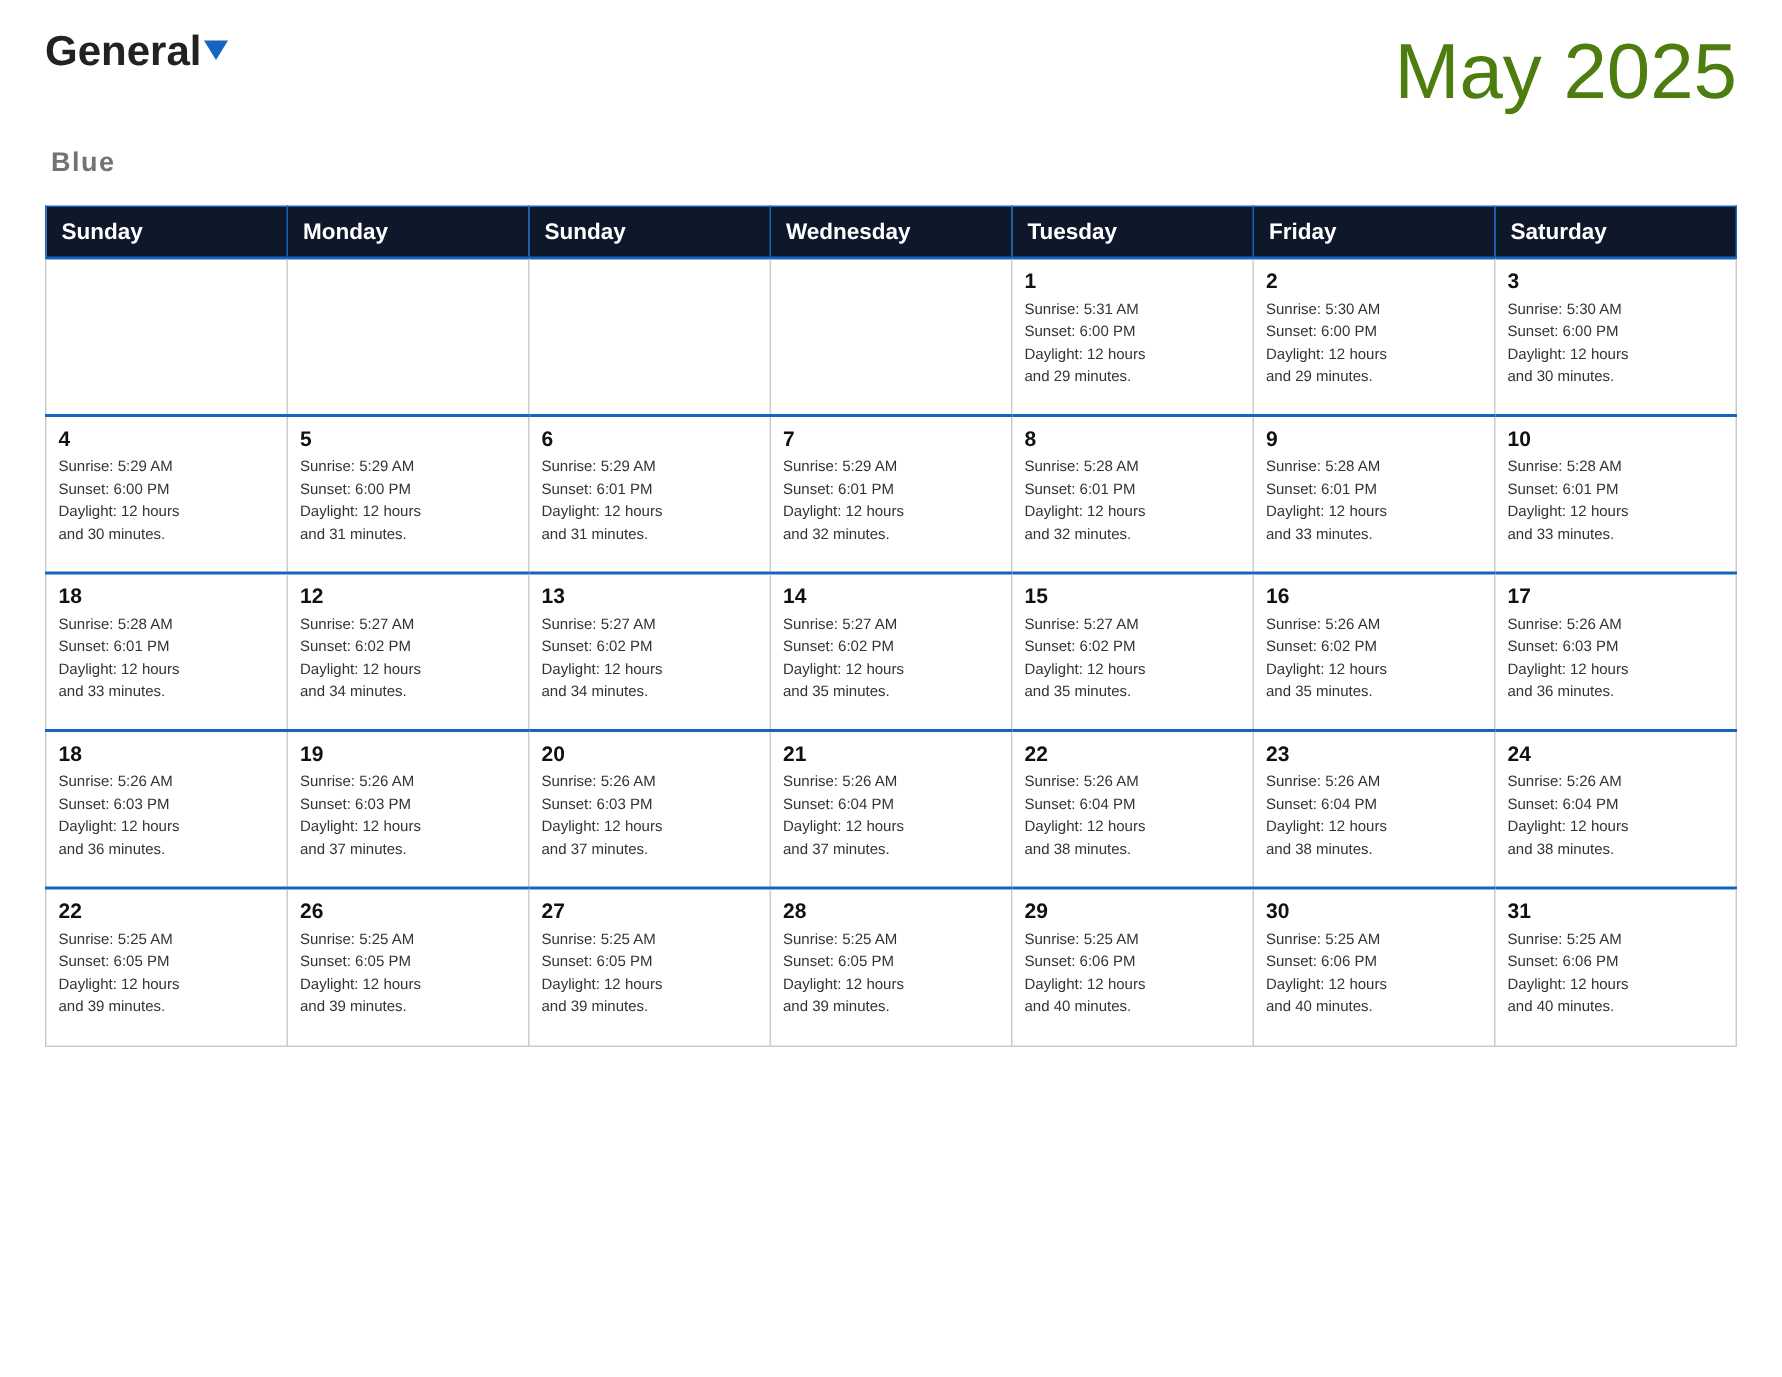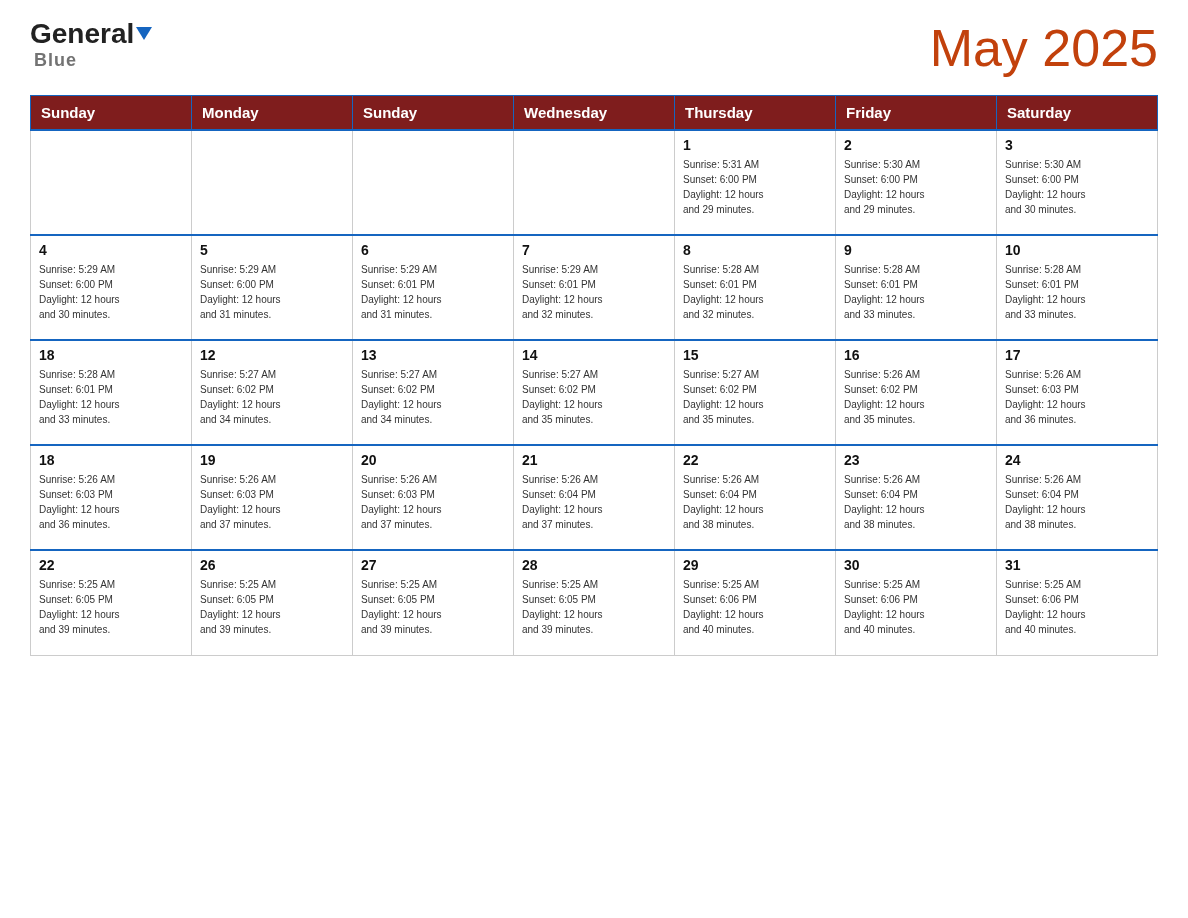--- a/index.html
+++ b/index.html
@@ -14,20 +14,21 @@
     .header {
       display: flex;
       justify-content: space-between;
       align-items: flex-start;
       margin-bottom: 18px;
     }
     .logo {
       display: flex;
       flex-direction: column;
       align-items: flex-start;
+      gap: 48px;
     }
     .logo-text {
       font-size: 28px;
       font-weight: bold;
       color: #222;
       line-height: 1;
     }
     .logo-text span {
       color: #1565c0;
     }
@@ -50,35 +51,35 @@
       letter-spacing: 1px;
       margin-top: 2px;
       margin-left: 4px;
     }
     .title-area {
       text-align: right;
     }
     .month-title {
       font-size: 52px;
       font-weight: normal;
-      color: #c2410c;
+      color: #4d7c0f;
       line-height: 1.1;
     }
     .location-title {
       font-size: 20px;
       color: #333;
       margin-top: 4px;
     }
     .calendar {
       width: 100%;
       border-collapse: collapse;
       border: 1px solid #ccc;
     }
     .calendar th {
-      background-color: #7f1d1d;
+      background-color: #0f172a;
       color: #fff;
       font-size: 15px;
       font-weight: bold;
       padding: 8px 10px;
       text-align: left;
       border: 1px solid #1565c0;
     }
     .calendar td {
       vertical-align: top;
       padding: 6px 8px;
@@ -126,21 +127,21 @@
   </div>
 </div>
 
 <table class="calendar">
   <thead>
     <tr>
     <th>Sunday</th>
         <th>Monday</th>
         <th>Sunday</th>
         <th>Wednesday</th>
-        <th>Thursday</th>
+        <th>Tuesday</th>
         <th>Friday</th>
         <th>Saturday</th>
       </tr>
   </thead>
   <tbody id="calendar-body">
   <tr class="week-row">
         <td class="empty-cell"></td>
         <td class="empty-cell"></td>
         <td class="empty-cell"></td>
         <td class="empty-cell"></td>

